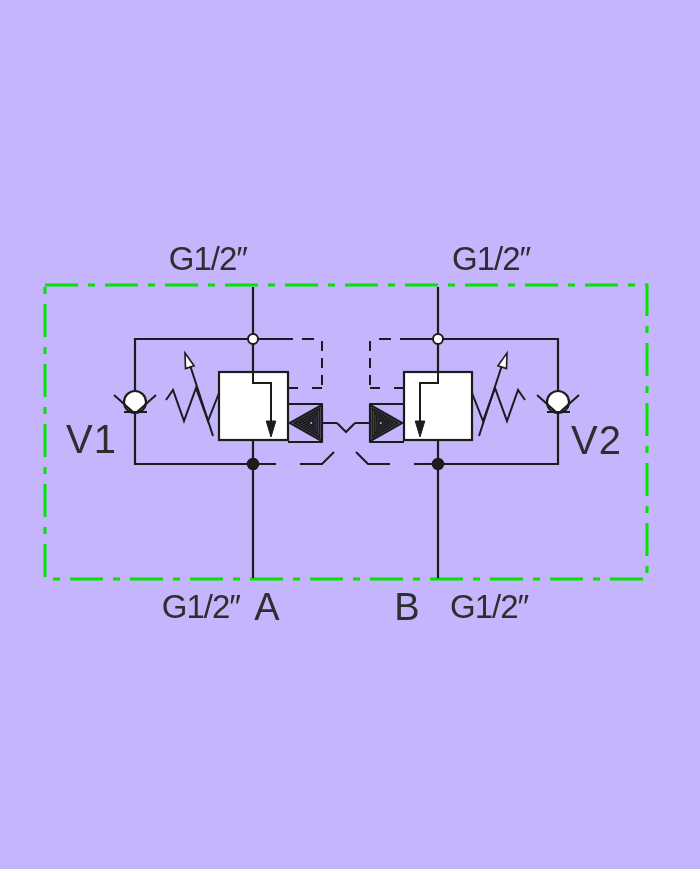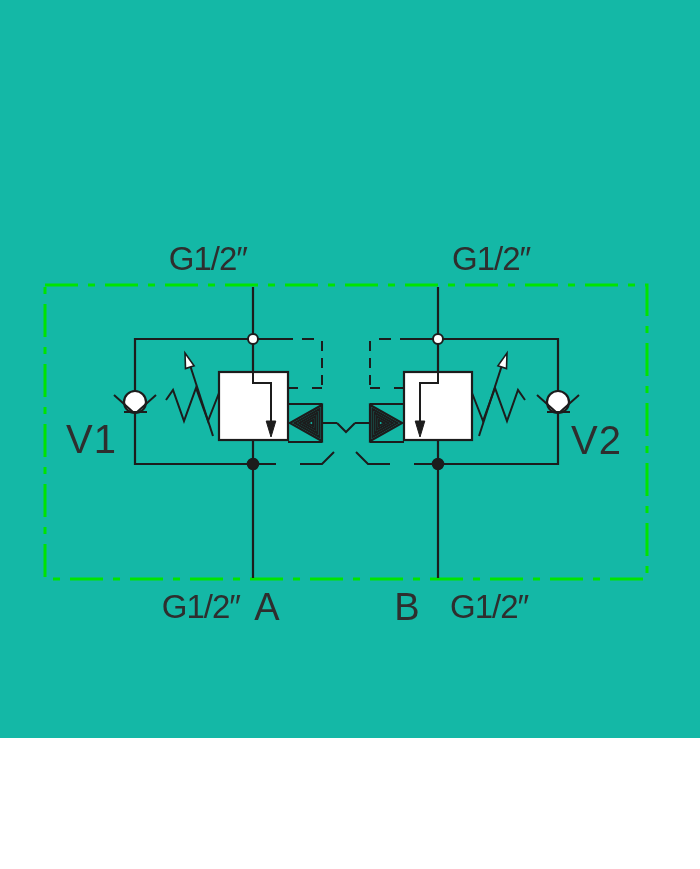--- a/index.html
+++ b/index.html
@@ -1,16 +1,16 @@
 <!DOCTYPE html>
 <html><head>
 <meta charset="utf-8">
 <style>
   html,body{margin:0;padding:0;background:#ffffff;}
-  .stage{position:relative;width:700px;height:738px;background:#14b8a6;overflow:hidden;}
+  .stage{position:relative;width:700px;height:869px;background:#c4b5fd;overflow:hidden;}
   svg{display:block;}
   .ln{fill:none;stroke-width:2.2;stroke-linecap:butt;stroke-linejoin:miter;}
   .thin{fill:none;stroke-width:2;}
   .dash{fill:none;stroke-width:2;stroke-dasharray:12 9;}
   .dashv{fill:none;stroke-width:2;stroke-dasharray:10 7;}
   .boundary{fill:none;stroke-width:3;stroke-dasharray:33 10 7 10;}
   .whitefill{fill:#ffffff;}
   .tri{fill:none;stroke-width:2.2;}
   text{font-family:"Liberation Sans","DejaVu Sans",sans-serif;stroke:none;letter-spacing:-1px;}
   .t-port{font-size:33px;}

